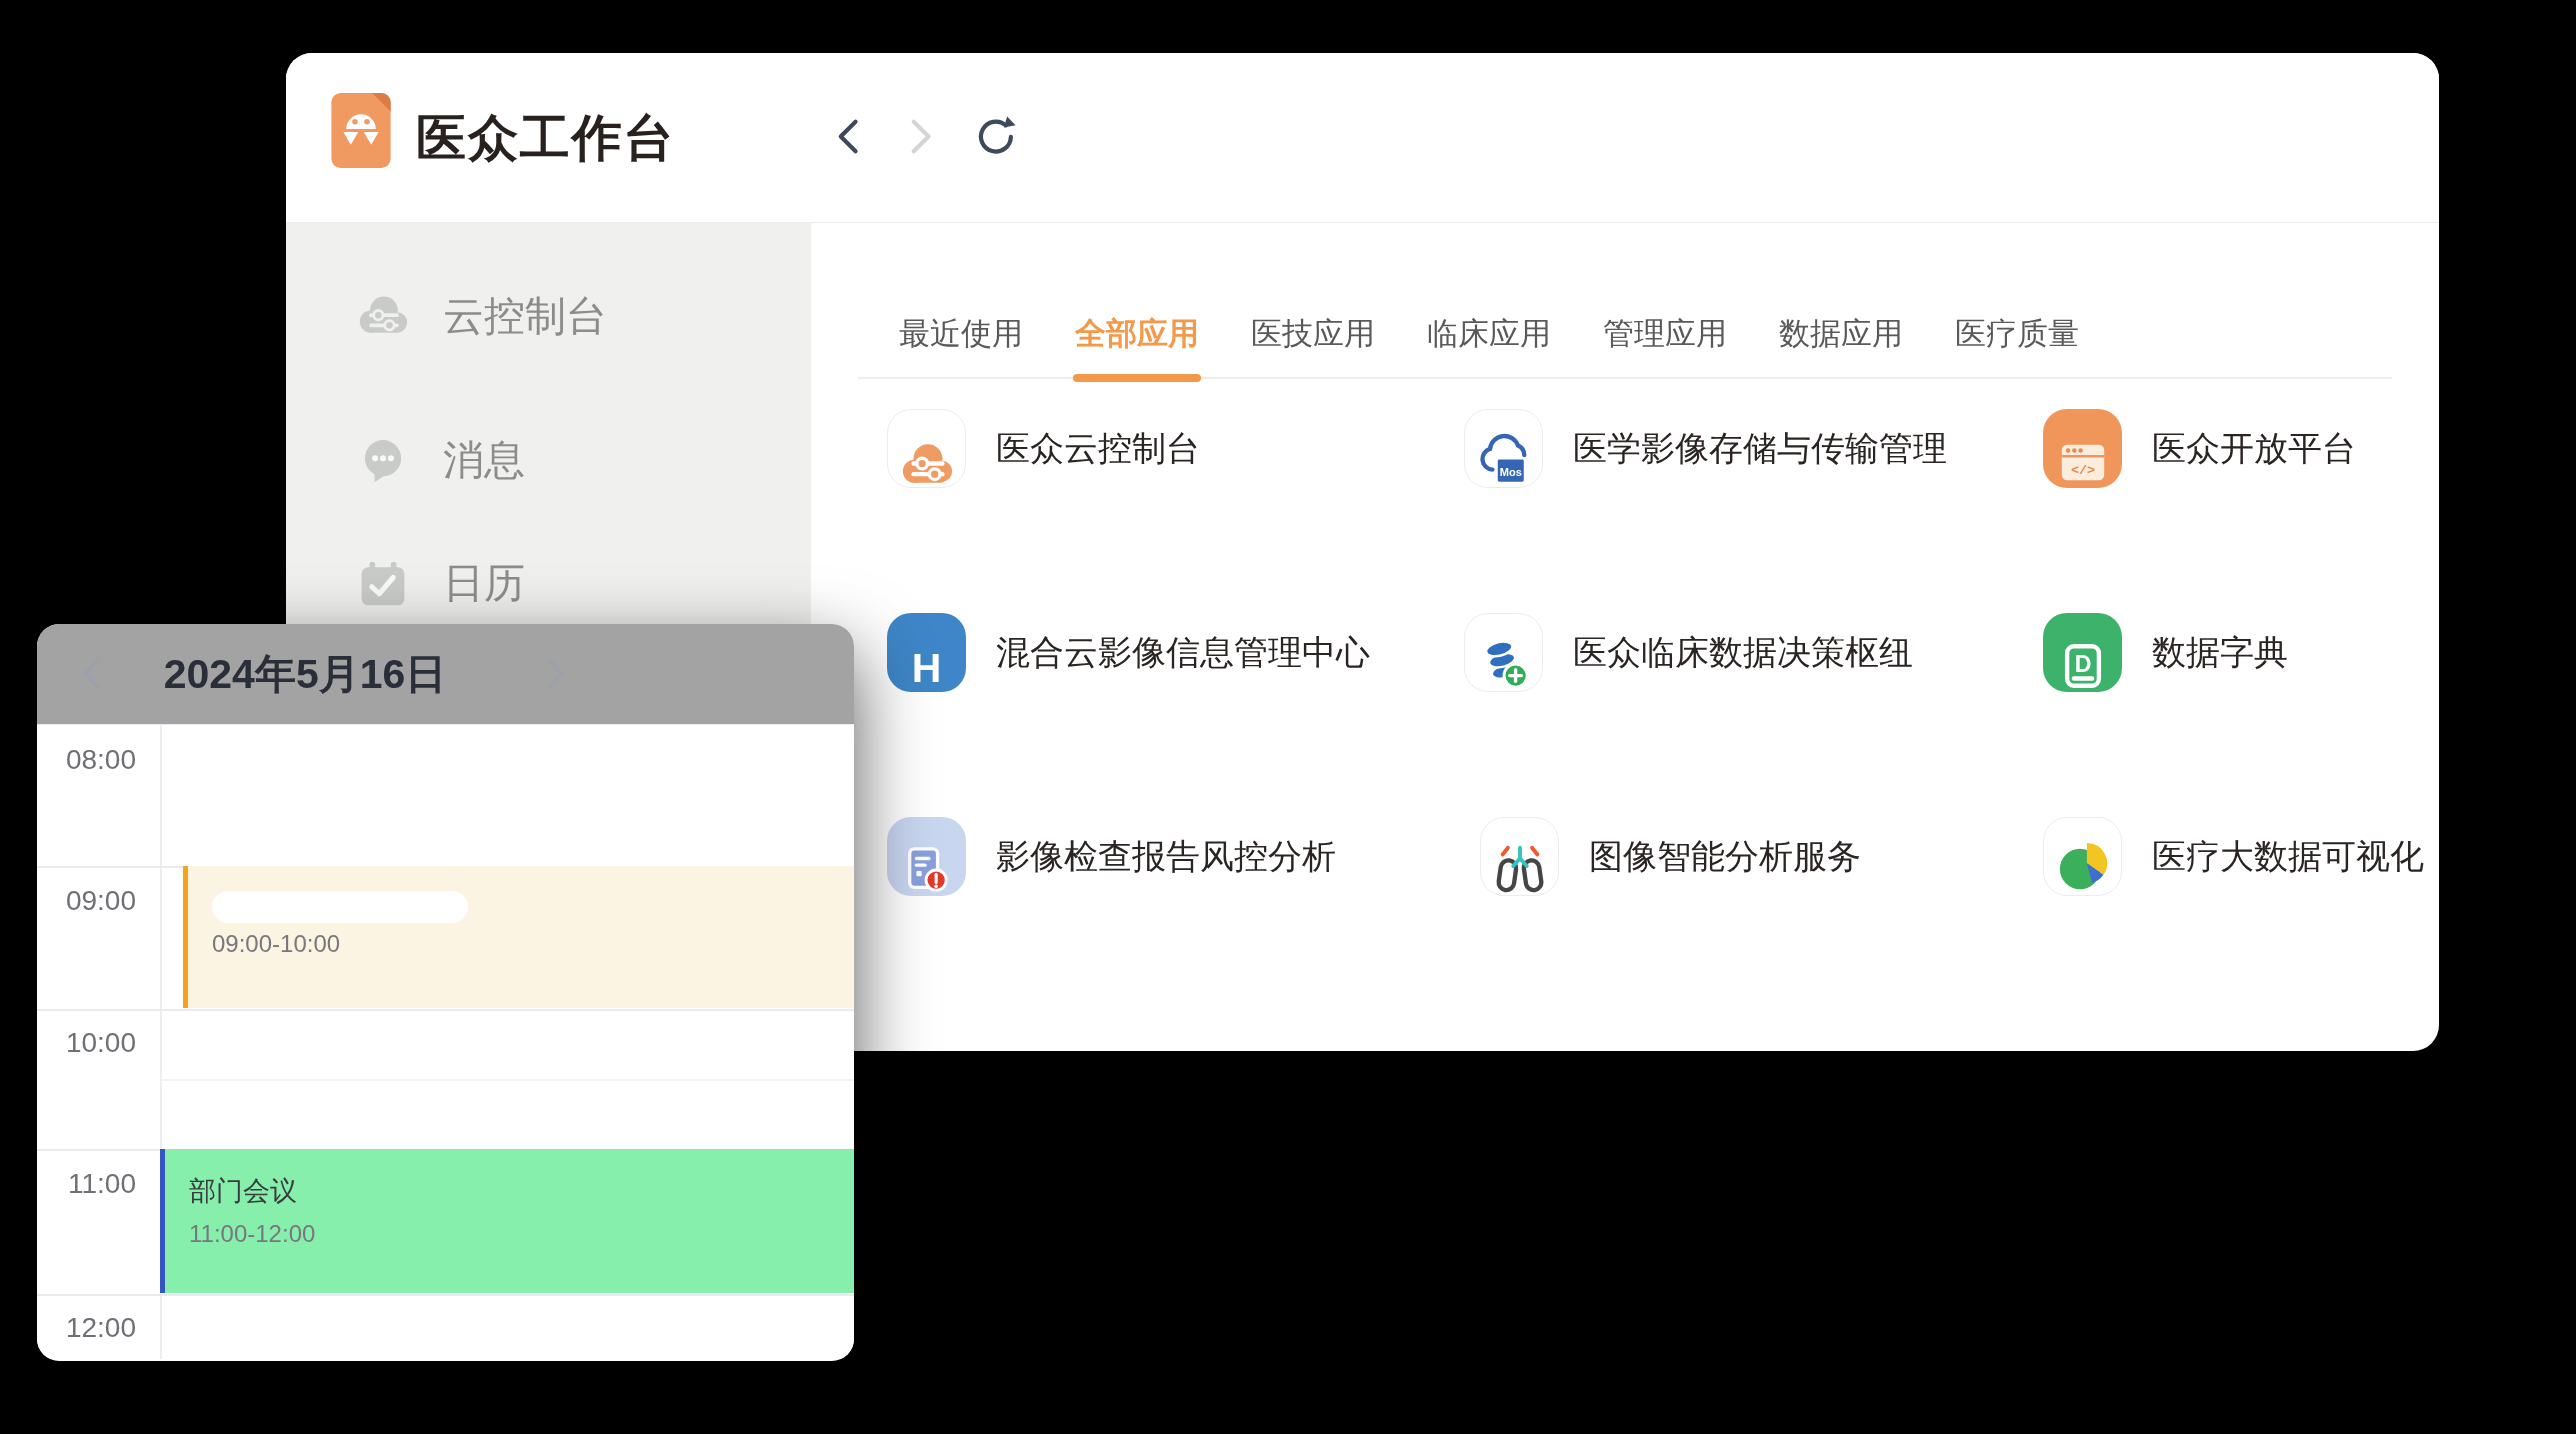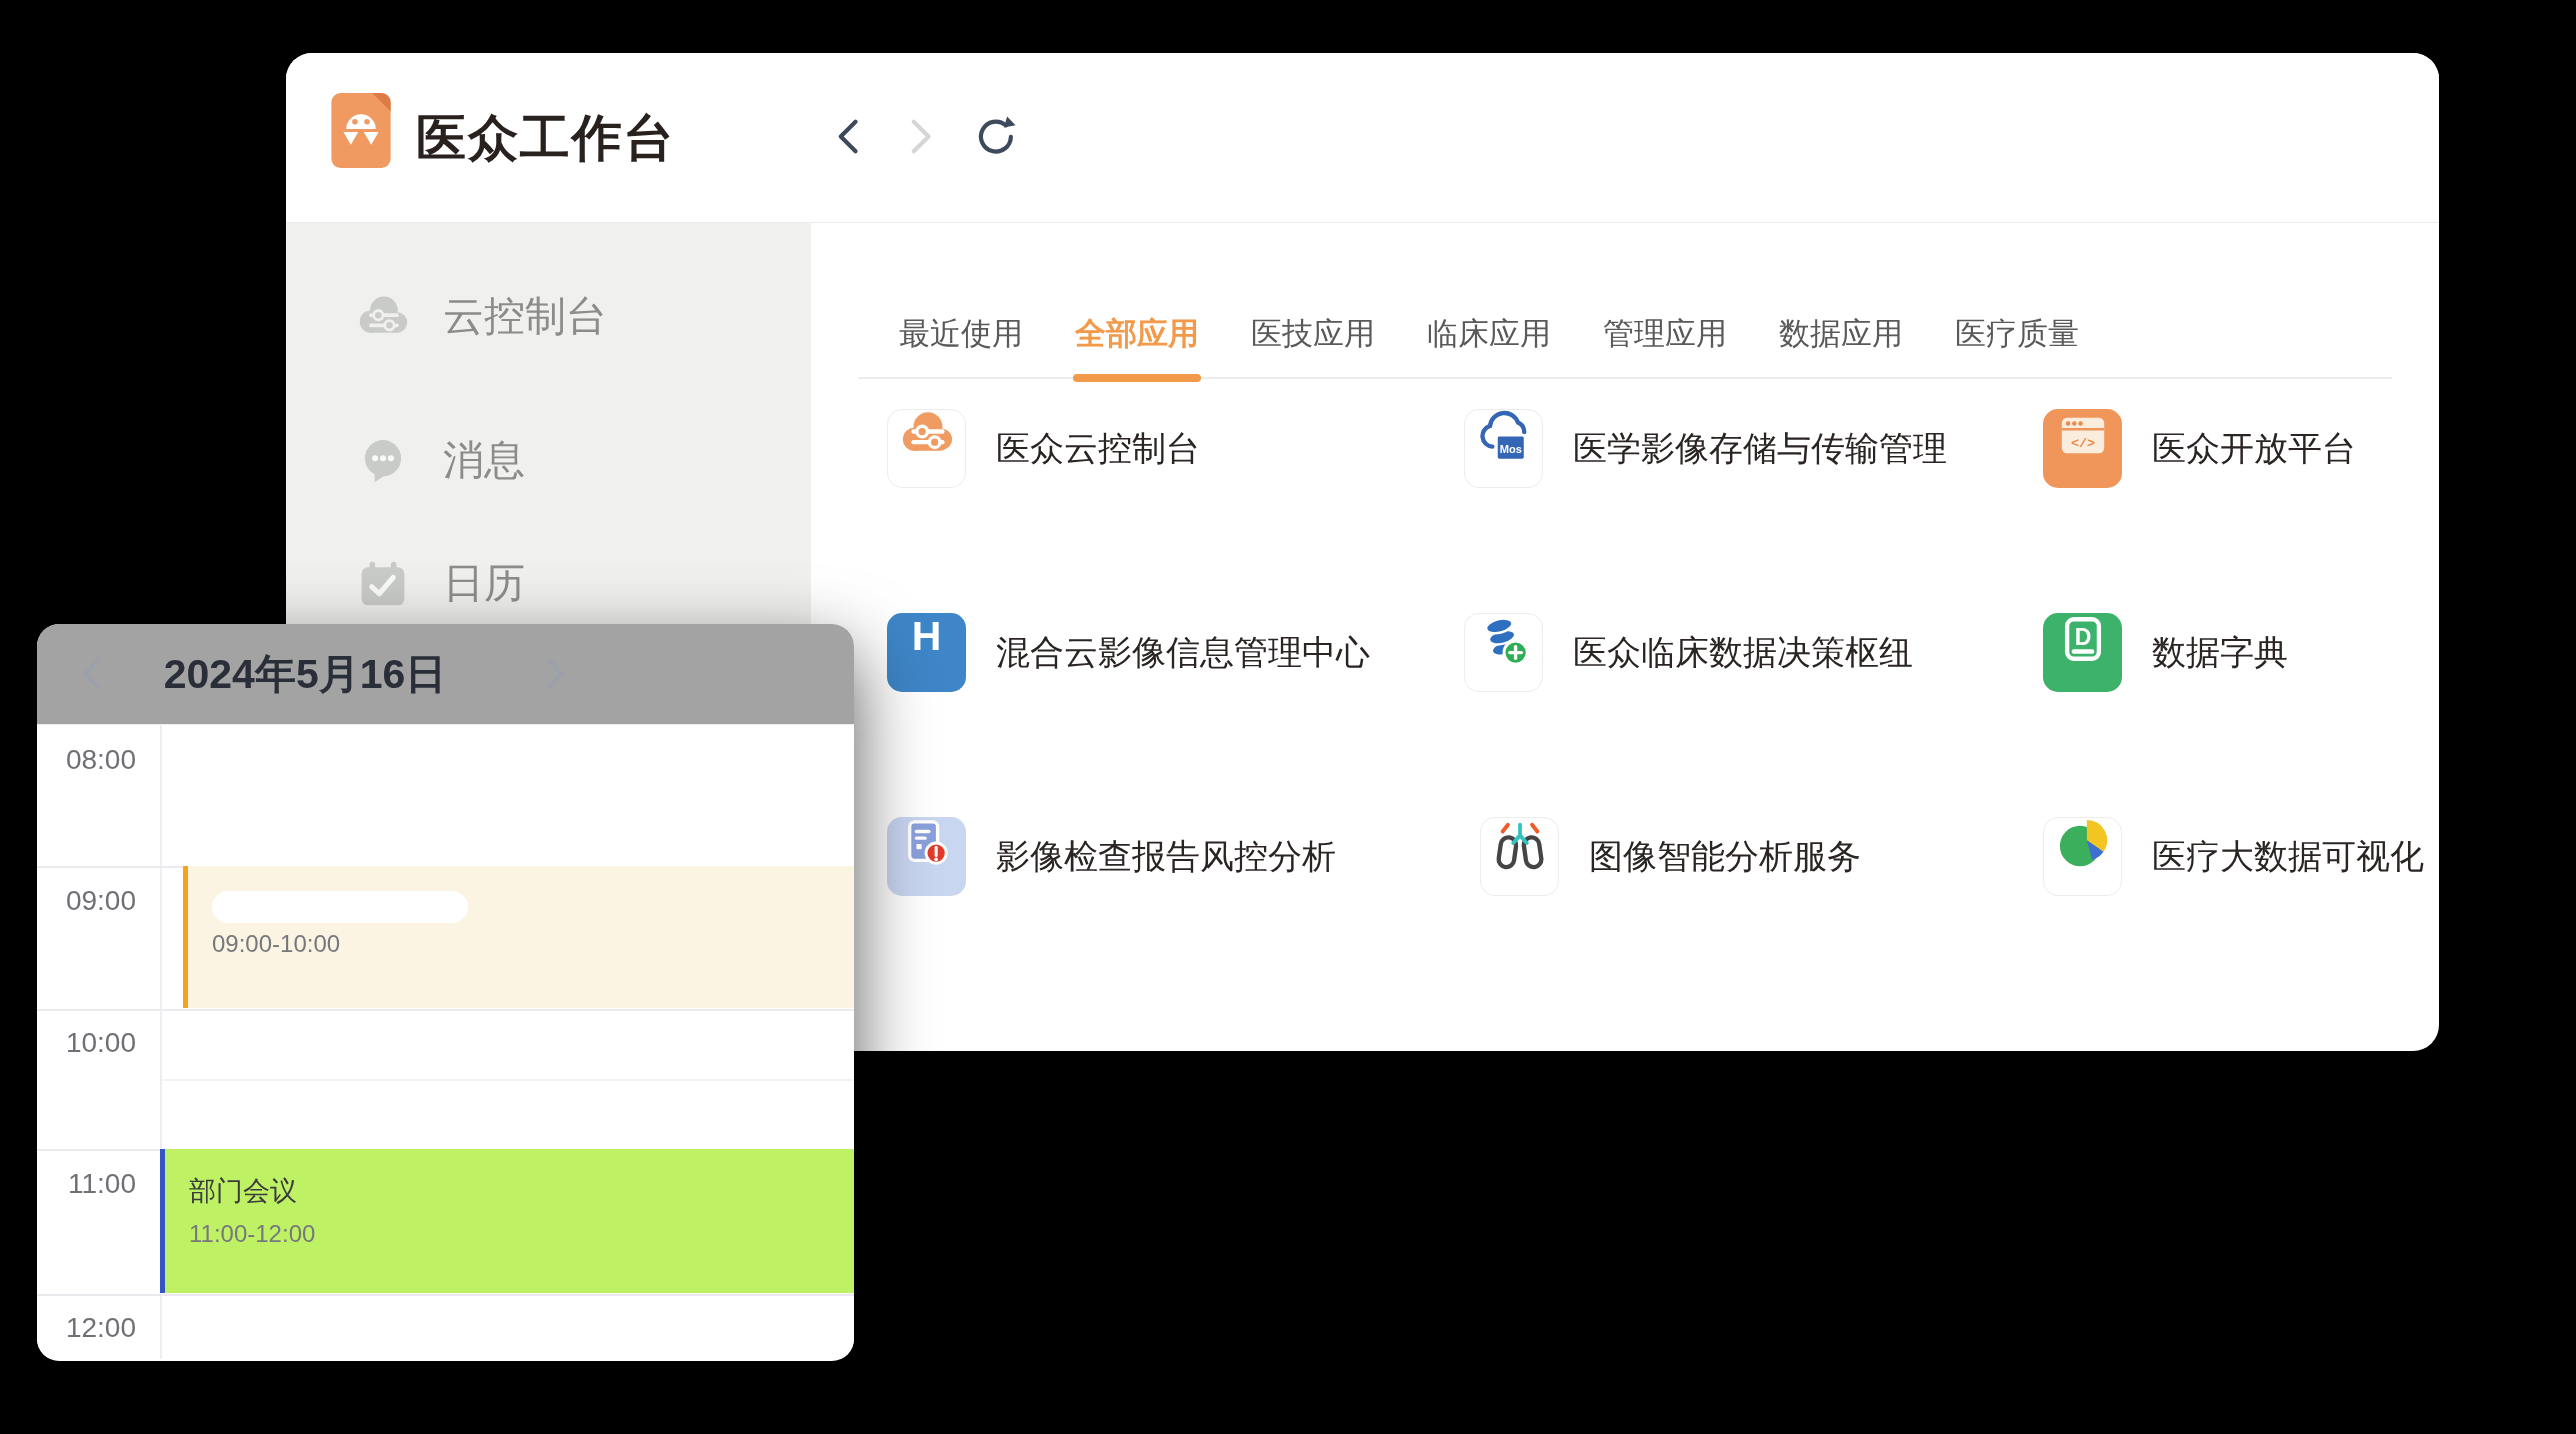--- a/index.html
+++ b/index.html
@@ -29,21 +29,21 @@
   .content{position:relative;flex:1;background:#fff;}
   .tab-separator{position:absolute;left:47px;right:47px;top:154px;height:1.9px;background:#EDEDED;}
   .tabs-row{position:absolute;left:88px;top:82px;height:56px;display:flex;align-items:center;gap:52px;}
   .tab{position:relative;font-size:31px;color:#595959;line-height:37px;cursor:pointer;white-space:nowrap;}
   .tab.active{color:#F2994A;font-weight:700;}
   .tab.active::after{content:"";position:absolute;left:-1.9px;right:-1.9px;top:59px;height:8.4px;
     border-radius:4.7px;background:#F2994A;}
 
   
   .app-cell{position:absolute;display:flex;align-items:center;gap:30px;cursor:pointer;}
-  .app-card{width:79px;height:79px;border-radius:15px;flex:none;display:flex;align-items:flex-start;justify-content:center;}
+  .app-card{width:79px;height:79px;border-radius:24px;flex:none;display:flex;align-items:flex-end;justify-content:center;}
   .card-bordered{background:#fff;border:1.9px solid #ECECEC;}
   .app-label{font-size:34px;font-weight:500;color:#2A2523;white-space:nowrap;}
   .glyph-h{font-size:41px;font-weight:700;color:#fff;}
 
   
   .calendar-panel{position:absolute;left:37px;top:624px;width:817px;height:737px;background:#fff;
     border-radius:22.3px;overflow:hidden;z-index:5;box-shadow:0 28px 74px rgba(0,0,0,.65);}
   .cal-header{position:relative;height:101px;border-bottom:1.9px solid #ECECF2;background:#a3a3a3;}
   .cal-nav{position:absolute;top:0;height:101px;width:56px;display:flex;align-items:center;justify-content:center;cursor:pointer;}
   .cal-date{position:absolute;left:82px;width:372px;height:101px;display:flex;align-items:center;justify-content:center;
@@ -51,21 +51,21 @@
   .cal-body{position:relative;height:634px;background:#fff;}
   .gutter-line{position:absolute;left:123px;top:0;bottom:0;width:1.9px;background:#EDEDF2;}
   .hour-line{position:absolute;left:0;right:0;height:1.9px;background:#EAEAEF;}
   .half-line{position:absolute;left:125px;right:0;height:1.9px;background:#F2F2F7;}
   .time-label{position:absolute;left:0;width:99px;text-align:right;font-size:28px;color:#6F7075;}
   .cal-event{position:absolute;left:123px;right:0;padding:22.3px 0 0 24px;}
   .ev-title{font-size:27px;font-weight:500;color:#3B3B3E;}
   .ev-time{font-size:24px;color:#77787D;margin-top:11.2px;}
   .ev-green{background:#EAF4EB;border-left:5.6px solid #2FB45A;}
   .ev-orange{background:#FCF4E3;border-left:5.6px solid #F5A31B;padding-top:25px;margin-left:23px;}
-  .ev-blue{background:#bef264;border-left:5.6px solid #3356C3;padding-top:24px;}
+  .ev-blue{background:#86efac;border-left:5.6px solid #3356C3;padding-top:24px;}
   .ev-pill{width:256px;height:32px;border-radius:16px;background:#fff;}
   .ev-orange .ev-time{margin-top:6.5px;}
 </style>
 </head>
 <body>
 
 <div class="stage">
 
   <div class="main-window">
 

